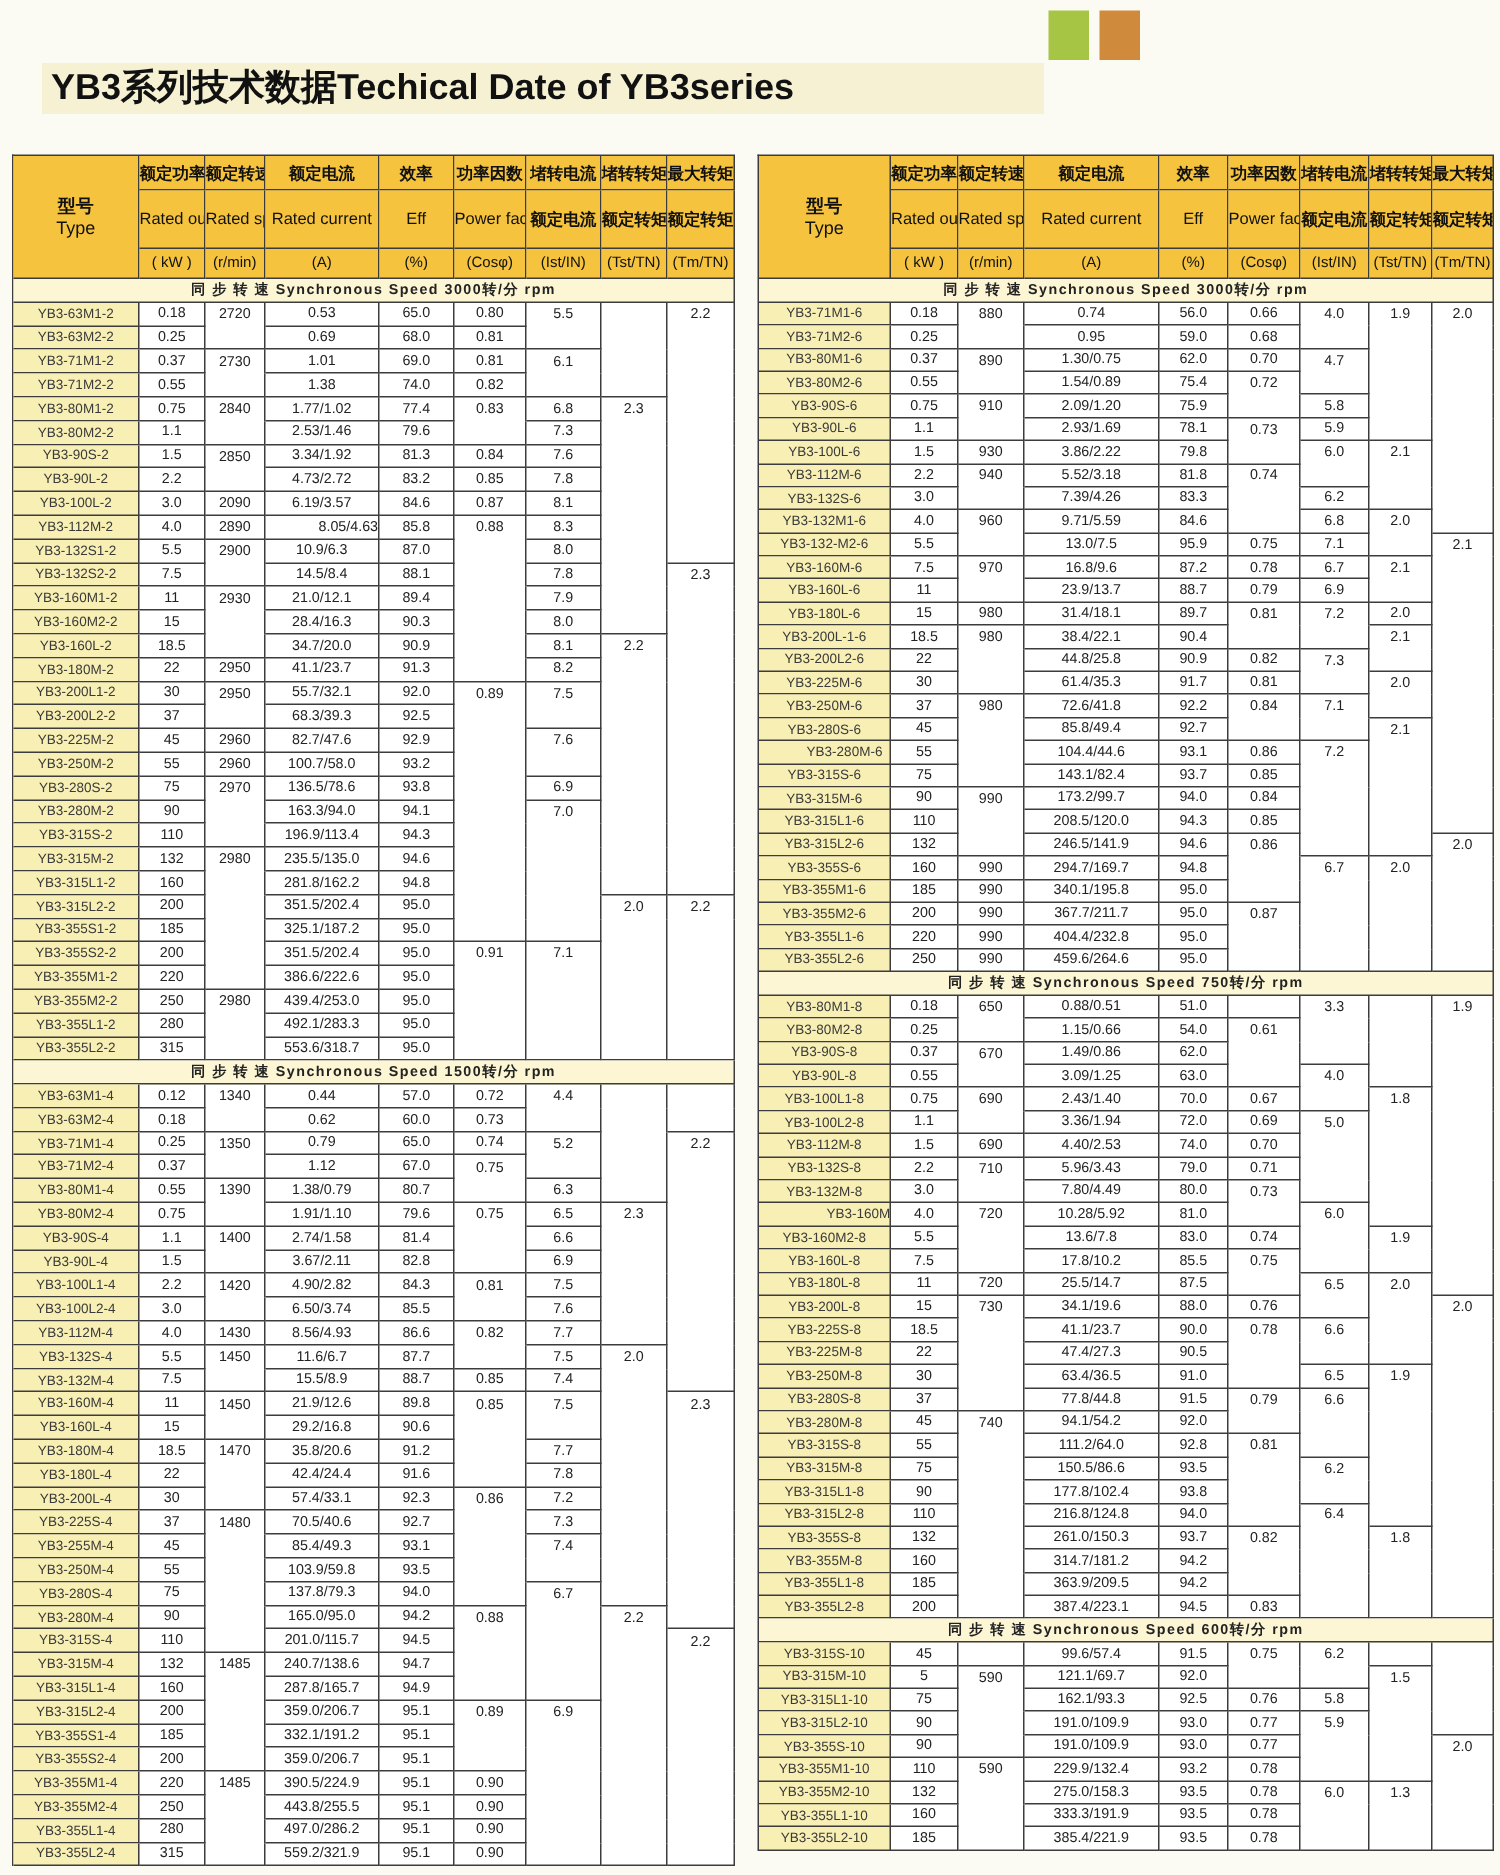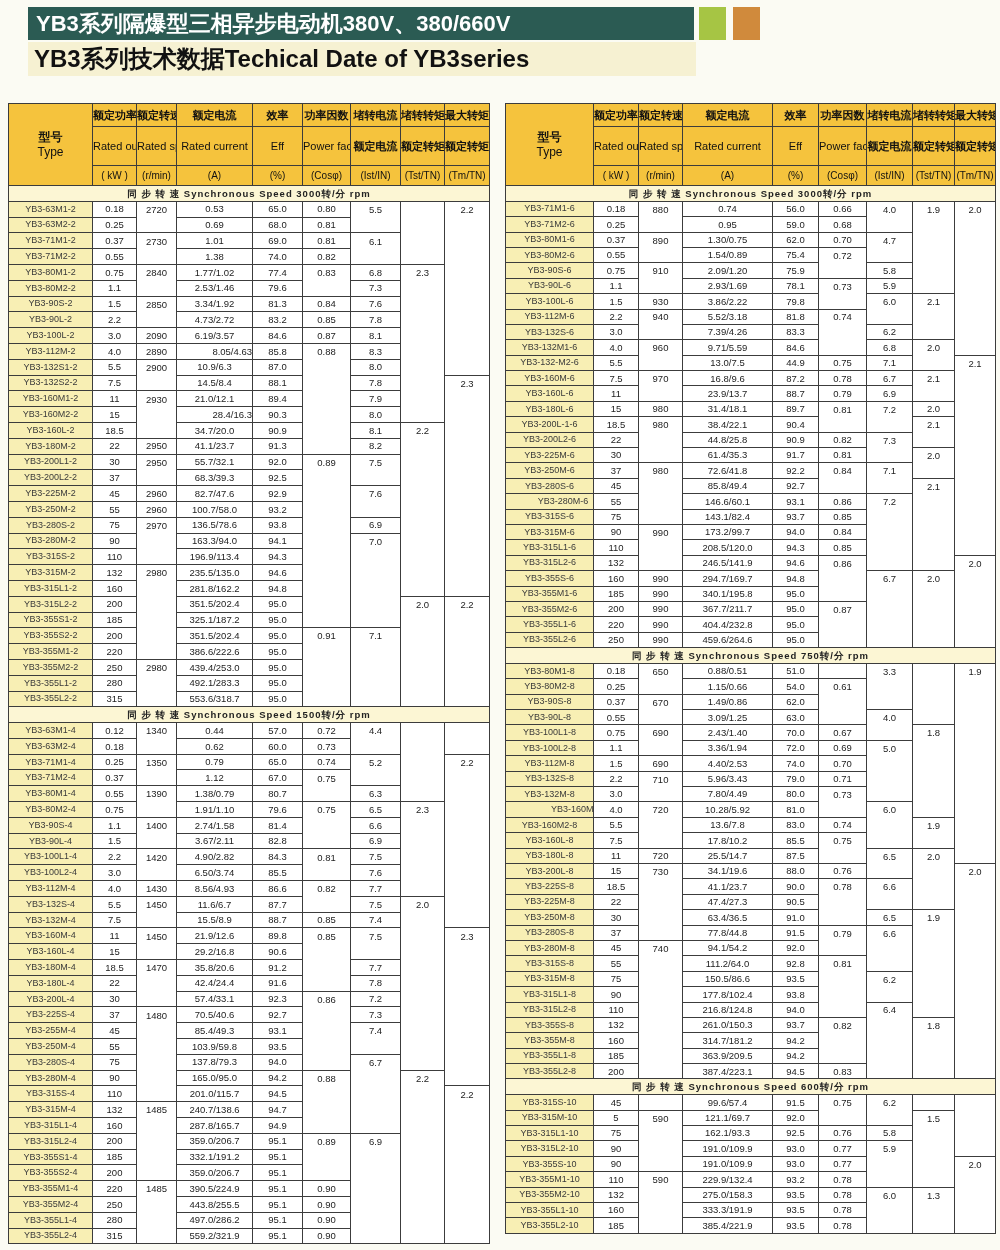--- a/index.html
+++ b/index.html
@@ -33,21 +33,20 @@
   th.typehead{font-weight:bold;}
   th.typehead .cn{font-size:12px;}
   th.typehead .en{font-size:12px;}
   td.sect{background:#fcf6d4;font-weight:bold;font-size:10.5px;height:13px;color:#111;
           letter-spacing:1px;}
 </style>
 </head>
 <body>
 
 <div class="page">
-  <div class="titlebar">YB3系列隔爆型三相异步电动机380V、380/660V</div>
   <div class="sq green"></div>
   <div class="sq orange"></div>
   <div class="subtitlebar">YB3系列技术数据Techical  Date of YB3series</div>
 
   <div class="tbl-wrap left" id="left-table">
       <table class="dtable" style="width: 481px;">
         <colgroup>
           <col style="width: 84px;">
           <col style="width: 44px;">
           <col style="width: 40px;">
@@ -286,21 +285,21 @@
             <td style="height: 14.8px;">89.4</td>
             <td class="nb" style="height: 14.8px;"></td>
             <td style="height: 14.8px;">7.9</td>
             <td class="nb" style="height: 14.8px;"></td>
             <td class="nb" style="height: 14.8px;"></td>
           </tr>
           <tr>
             <td class="type" style="height: 14.8px;">YB3-160M2-2</td>
             <td style="height: 14.8px;">15</td>
             <td class="nb" style="height: 14.8px;"></td>
-            <td style="height: 14.8px; text-align: right;">28.4/16.3</td>
+            <td style="height: 14.8px;">28.4/16.3</td>
             <td style="height: 14.8px;">90.3</td>
             <td class="nb" style="height: 14.8px;"></td>
             <td style="height: 14.8px;">8.0</td>
             <td style="height: 14.8px;"></td>
             <td class="nb" style="height: 14.8px;"></td>
           </tr>
           <tr>
             <td class="type" style="height: 14.8px;">YB3-160L-2</td>
             <td style="height: 14.8px;">18.5</td>
             <td style="height: 14.8px;"></td>
@@ -1076,21 +1075,21 @@
             <td style="height: 14.4px;"></td>
             <td style="height: 14.4px;">6.8</td>
             <td class="nb" style="height: 14.4px;">2.0</td>
             <td style="height: 14.4px;"></td>
           </tr>
           <tr>
             <td class="type" style="height: 14.4px;">YB3-132-M2-6</td>
             <td style="height: 14.4px;">5.5</td>
             <td style="height: 14.4px;"></td>
             <td style="height: 14.4px;">13.0/7.5</td>
-            <td style="height: 14.4px;">44.9</td>
+            <td style="height: 14.4px;">95.9</td>
             <td style="height: 14.4px;">0.75</td>
             <td style="height: 14.4px;">7.1</td>
             <td style="height: 14.4px;"></td>
             <td class="nb" style="height: 14.4px;">2.1</td>
           </tr>
           <tr>
             <td class="type" style="height: 14.4px;">YB3-160M-6</td>
             <td style="height: 14.4px;">7.5</td>
             <td class="nb" style="height: 14.4px;">970</td>
             <td style="height: 14.4px;">16.8/9.6</td>
@@ -1174,21 +1173,21 @@
             <td style="height: 14.4px;">92.7</td>
             <td style="height: 14.4px;"></td>
             <td style="height: 14.4px;"></td>
             <td class="nb" style="height: 14.4px;">2.1</td>
             <td class="nb" style="height: 14.4px;"></td>
           </tr>
           <tr>
             <td class="type" style="height: 14.4px; padding-left: 27px;">YB3-280M-6</td>
             <td style="height: 14.4px;">55</td>
             <td class="nb" style="height: 14.4px;"></td>
-            <td style="height: 14.4px;">146.6/60.1</td>
+            <td style="height: 14.4px;">104.4/44.6</td>
             <td style="height: 14.4px;">93.1</td>
             <td style="height: 14.4px;">0.86</td>
             <td class="nb" style="height: 14.4px;">7.2</td>
             <td class="nb" style="height: 14.4px;"></td>
             <td class="nb" style="height: 14.4px;"></td>
           </tr>
           <tr>
             <td class="type" style="height: 14.4px;">YB3-315S-6</td>
             <td style="height: 14.4px;">75</td>
             <td style="height: 14.4px;"></td>

